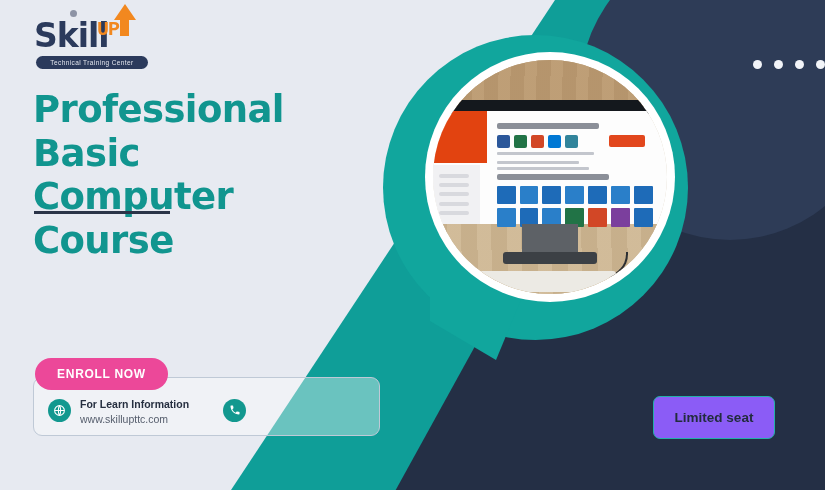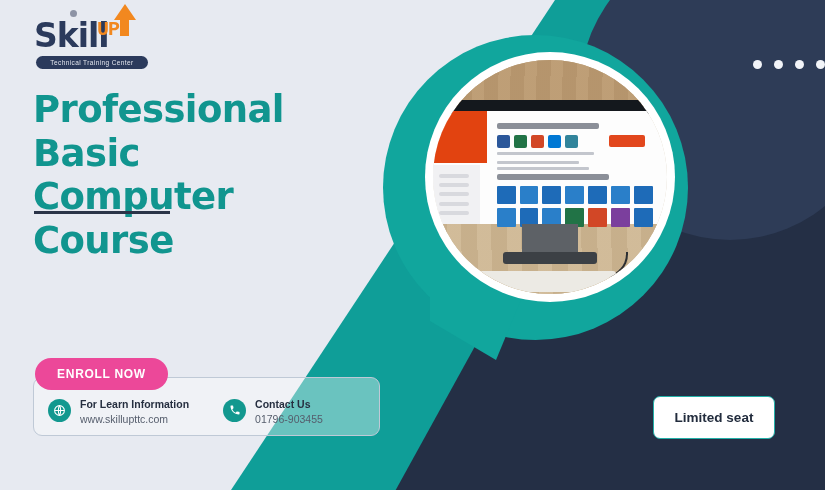--- a/index.html
+++ b/index.html
@@ -82,21 +82,21 @@
   }
   .info-row{position:absolute;left:48px;top:394px;display:flex;gap:34px;align-items:center;}
   .info-item{display:flex;gap:9px;align-items:center;}
   .info-ico{width:23px;height:23px;border-radius:50%;background:#12988f;
     display:flex;align-items:center;justify-content:center;color:#fff;flex:none;}
   .info-ttl{font-size:10.5px;font-weight:700;color:#262f40;line-height:1.35;}
   .info-val{font-size:10.5px;color:#555d6c;line-height:1.35;}
   
   .limited{
     position:absolute;left:653px;top:396px;width:120px;height:41px;border-radius:7px;
-    background:#ffffff;border:1.5px solid #23b0a8;color:#222c3d;
+    background:#8b5cf6;border:1.5px solid #23b0a8;color:#222c3d;
     font-size:13.5px;font-weight:700;cursor:pointer;
     display:flex;align-items:center;justify-content:center;
   }
   
   .ring-teal{
     position:absolute;left:383px;top:35px;width:305px;height:305px;border-radius:50%;
     background:#11a69d;
   }
   .ring-teal-tail{
     position:absolute;left:430px;top:230px;width:120px;height:130px;background:#11a69d;
@@ -184,24 +184,20 @@
         <span class="info-ttl">For Learn Information</span>
         <span class="info-val" style="display:block">www.skillupttc.com</span>
       </span>
     </div>
     <div class="info-item">
       <span class="info-ico">
         <svg width="12" height="12" viewBox="0 0 24 24" fill="#fff">
           <path d="M6.6 10.8c1.5 2.9 3.7 5.1 6.6 6.6l2.2-2.2c.3-.3.7-.4 1-.2 1.2.4 2.4.6 3.6.6.6 0 1 .4 1 1V20c0 .6-.4 1-1 1C10.6 21 3 13.4 3 4c0-.6.4-1 1-1h3.4c.6 0 1 .4 1 1 0 1.3.2 2.5.6 3.6.1.4 0 .7-.2 1l-2.2 2.2z"></path>
         </svg>
       </span>
-      <span>
-        <span class="info-ttl">Contact Us</span>
-        <span class="info-val" style="display:block">01796-903455</span>
-      </span>
     </div>
   </div>
 
   <div class="limited">Limited seat</div>
 
   <div class="ring-teal"></div>
   <div class="ring-teal-tail"></div>
   <div class="ring-white"></div>
 
   <div class="photo">

